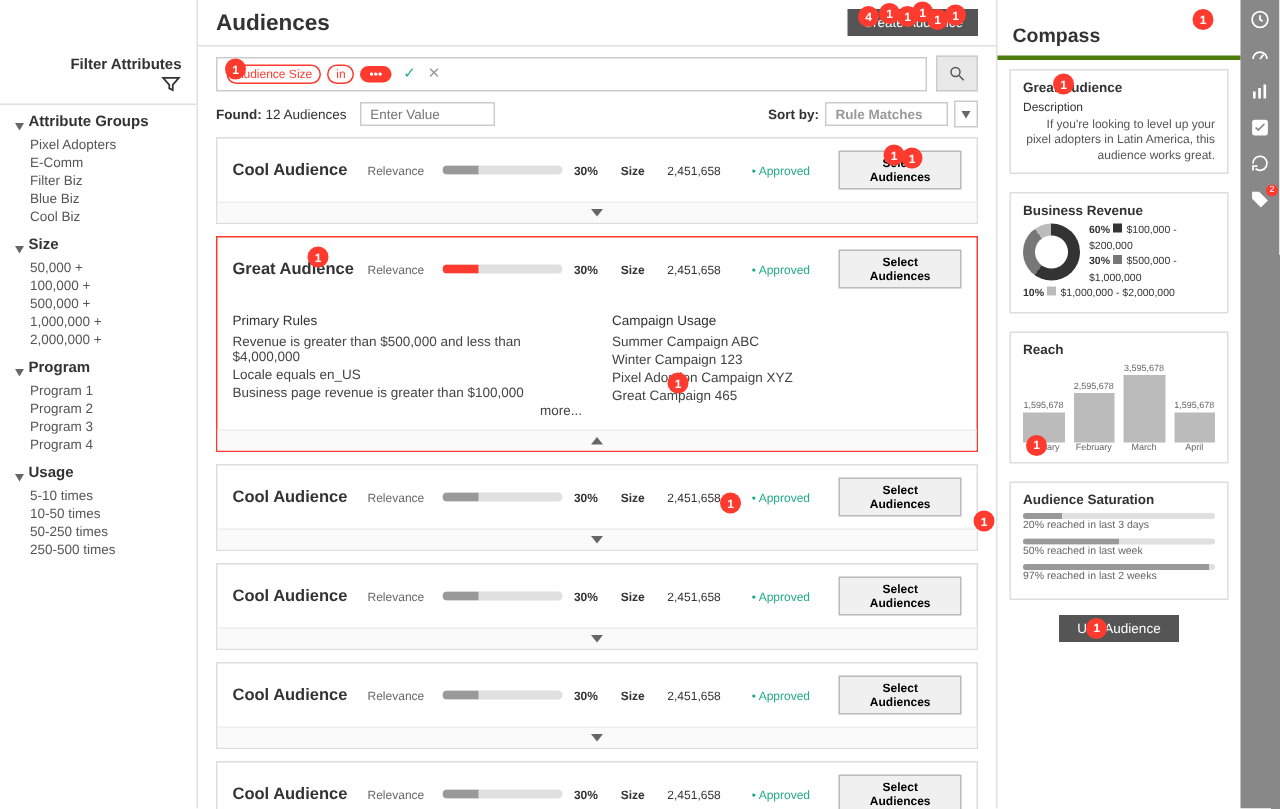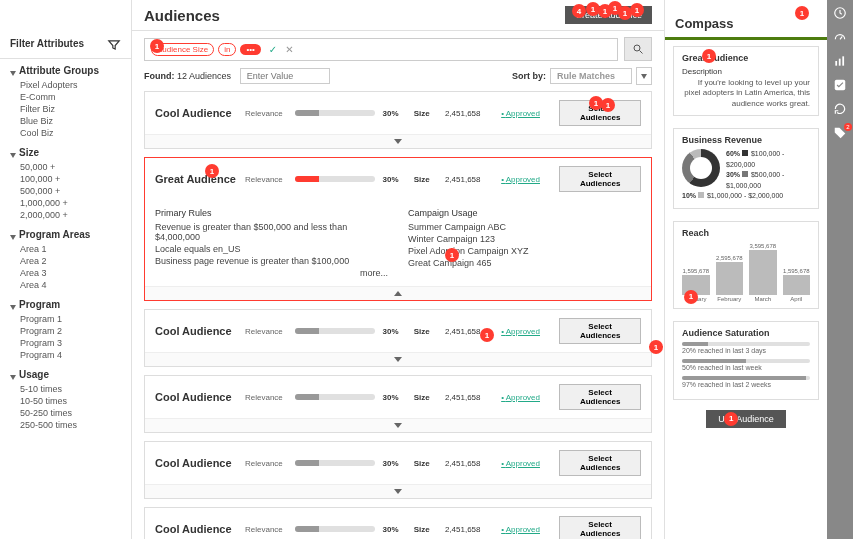--- a/index.html
+++ b/index.html
@@ -2,21 +2,21 @@
 <html><head>
 <meta charset="utf-8">
 <style>
 * { box-sizing: border-box; margin: 0; padding: 0; }
 body { font-family: Arial, sans-serif; font-size: 10px; color: #333; background: #fff; width: 853px; height: 539px; overflow: hidden; display: flex; }
 .col-left { width: 132px; border-right: 1px solid #e0e0e0; display: flex; flex-direction: column; }
 .col-main { flex: 1; display: flex; flex-direction: column; border-right: 1px solid #e0e0e0; }
 .col-right { width: 162px; background: #fff; display: flex; flex-direction: column; }
 .col-icons { width: 26px; background: #888; display: flex; flex-direction: column; align-items: center; padding-top: 6px; gap: 10px; }
 .hdr { padding: 8px 10px 6px; font-size: 15px; font-weight: bold; border-bottom: 1px solid #e0e0e0; }
-.subhdr { padding: 6px 10px; font-size: 10px; font-weight: bold; border-bottom: 1px solid #e0e0e0; display: flex; justify-content: space-between; align-items: flex-start; }
+.subhdr { padding: 6px 10px; font-size: 10px; font-weight: bold; border-bottom: 1px solid #e0e0e0; display: flex; justify-content: space-between; align-items: flex-end; flex-direction: column; }
 .filter-icon { width: 14px; height: 14px; }
 .search-row { display: flex; padding: 5px 10px; border-bottom: 1px solid #e0e0e0; gap: 3px; }
 .search-input { flex: 1; border: 1px solid #ccc; padding: 2px 4px; font-size: 9px; color: #999; }
 .search-btn { width: 18px; border: 1px solid #ccc; background: #f5f5f5; display: flex; align-items: center; justify-content: center; cursor: pointer; }
 .filters { padding: 6px 10px; overflow-y: auto; }
 .fgroup { margin-bottom: 8px; }
 .fgroup-title { font-weight: bold; font-size: 10px; margin-bottom: 3px; display: flex; align-items: flex-end; gap: 3px; cursor: pointer; }
 .chev { width: 0; height: 0; border-left: 3px solid transparent; border-right: 3px solid transparent; border-top: 5px solid #666; }
 .fitem { font-size: 9px; padding: 1px 0 1px 10px; color: #555; cursor: pointer; }
 .main-hdr { display: flex; justify-content: space-between; align-items: center; padding: 6px 12px; border-bottom: 1px solid #e0e0e0; position: relative; }
@@ -39,21 +39,21 @@
 .card.hi { border: 1px solid #ff3b30; }
 .card-r { display: flex; align-items: center; padding: 8px 10px; gap: 8px; }
 .c-name { font-size: 11px; font-weight: bold; width: 85px; }
 .c-rel-lbl { font-size: 8px; color: #666; width: 44px; }
 .c-bar { width: 82px; height: 6px; background: #e0e0e0; border-radius: 3px; overflow: hidden; }
 .c-bar-fill { height: 100%; background: #999; }
 .c-bar-fill.red { background: #ff3b30; }
 .c-pct { font-size: 8px; font-weight: bold; width: 24px; }
 .c-size-lbl { font-size: 8px; font-weight: bold; width: 24px; }
 .c-size-val { font-size: 8px; width: 50px; }
-.c-status { font-size: 8px; color: #2a8; width: 52px; text-decoration: underline; }
+.c-status { font-size: 8px; color: #2a8; width: 52px; }
 .c-status::before { content: "• "; }
 .c-btn { border: 1px solid #bbb; background: #f0f0f0; padding: 3px 8px; font-size: 8px; font-weight: bold; cursor: pointer; }
 .card-ex { background: #fafafa; border-top: 1px solid #eee; display: flex; align-items: center; justify-content: center; height: 14px; cursor: pointer; }
 .card-ex .tri { width: 0; height: 0; border-left: 4px solid transparent; border-right: 4px solid transparent; border-top: 5px solid #666; }
 .card-ex .tri.up { border-top: 0; border-bottom: 5px solid #666; }
 .card-det { padding: 8px 10px 6px; display: flex; gap: 20px; font-size: 9px; }
 .card-det-col { flex: 1; }
 .card-det h4 { font-size: 9px; font-weight: normal; margin-bottom: 4px; }
 .card-det p { margin-bottom: 2px; color: #444; }
 .more { color: #ff3b30; cursor: pointer; text-align: right; }
@@ -107,27 +107,20 @@
       </div>
       <div class="fgroup">
         <div class="fgroup-title"><span class="chev"></span>Size</div>
         <div class="fitem">50,000 +</div>
         <div class="fitem">100,000 +</div>
         <div class="fitem">500,000 +</div>
         <div class="fitem">1,000,000 +</div>
         <div class="fitem">2,000,000 +</div>
       </div>
       <div class="fgroup">
-        <div class="fgroup-title"><span class="chev"></span>Program Areas</div>
-        <div class="fitem">Area 1</div>
-        <div class="fitem">Area 2</div>
-        <div class="fitem">Area 3</div>
-        <div class="fitem">Area 4</div>
-      </div>
-      <div class="fgroup">
         <div class="fgroup-title"><span class="chev"></span>Program</div>
         <div class="fitem">Program 1</div>
         <div class="fitem">Program 2</div>
         <div class="fitem">Program 3</div>
         <div class="fitem">Program 4</div>
       </div>
       <div class="fgroup">
         <div class="fgroup-title"><span class="chev"></span>Usage</div>
         <div class="fitem">5-10 times</div>
         <div class="fitem">10-50 times</div>

